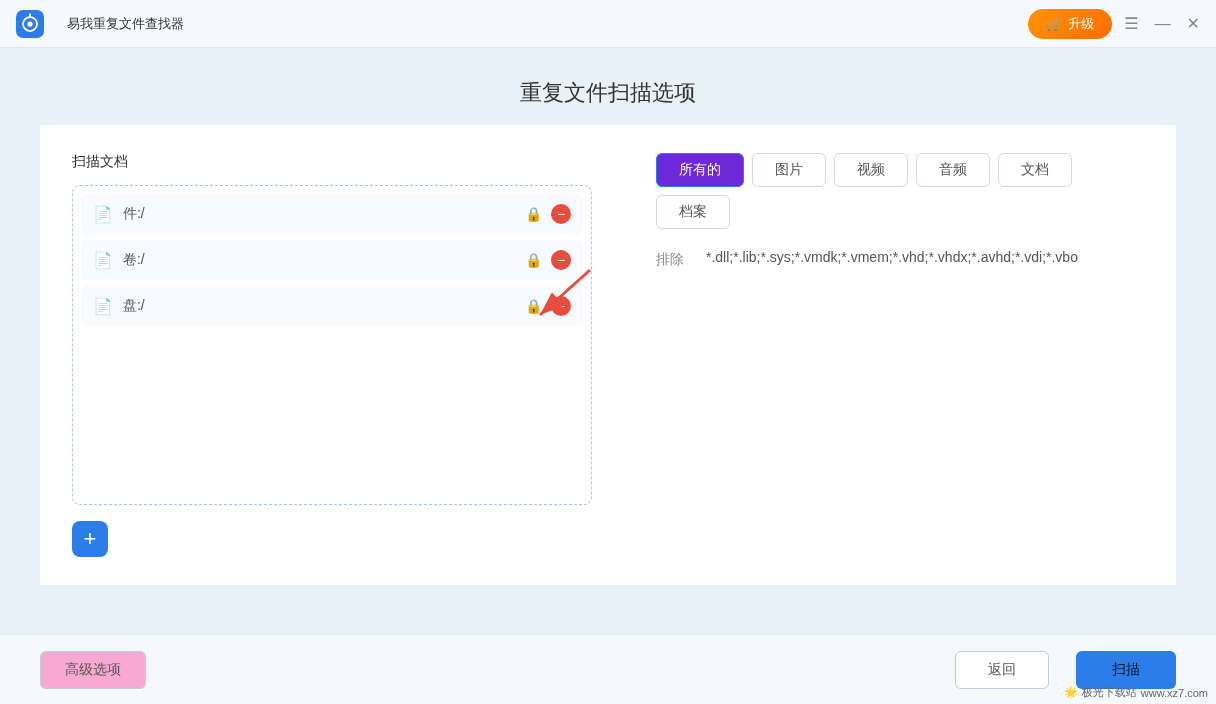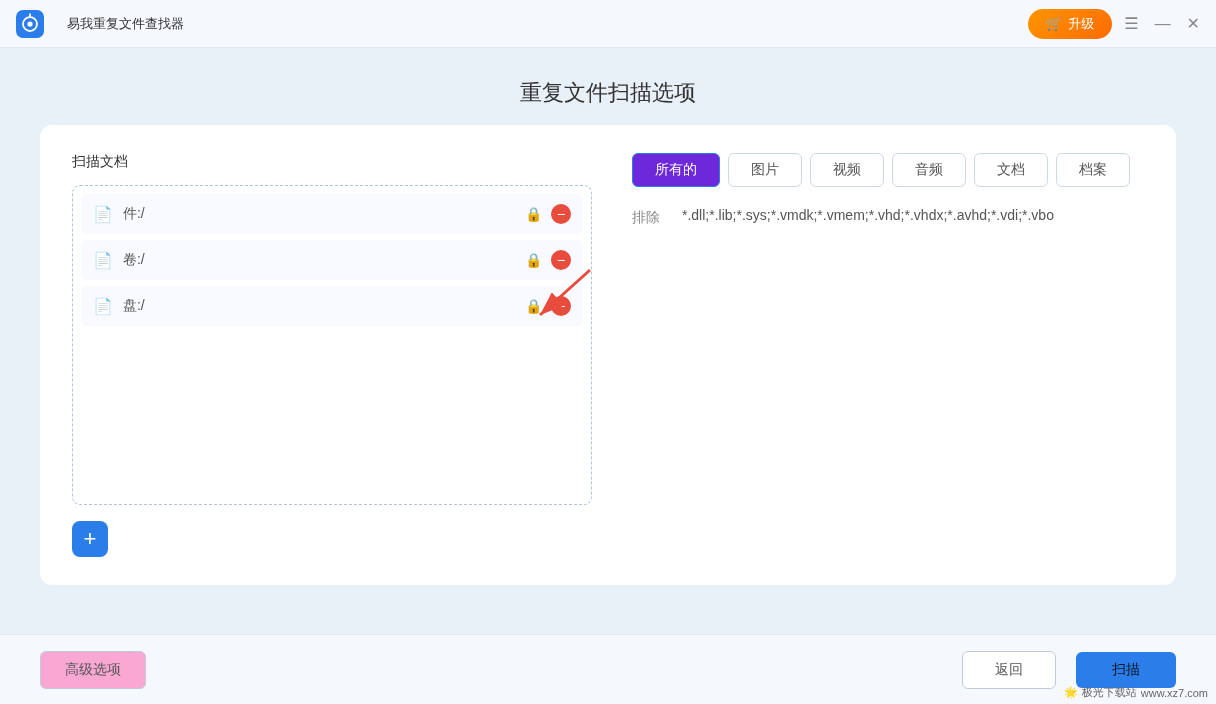--- a/index.html
+++ b/index.html
@@ -74,24 +74,24 @@
       text-align: center;
       font-size: 22px;
       color: #333;
       font-weight: 500;
       margin-bottom: 17px;
     }
 
     
     .card {
       background: white;
-      border-radius: 12px;
+      border-radius: 1px;
       padding: 28px 32px;
       display: flex;
-      gap: 40px;
+      gap: 64px;
       min-height: 420px;
     }
 
     
     .left-panel {
       flex: 0 0 520px;
     }
     .panel-title {
       font-size: 14px;
       color: #333;
@@ -220,22 +220,21 @@
       padding: 9px 24px;
       border: 1px solid #c0ccdd;
       border-radius: 6px;
       background: #f9a8d4;
       font-size: 14px;
       color: #555;
       cursor: pointer;
     }
     .bottom-right {
       display: flex;
-      gap: 20px;
-      align-items: center;
+      gap: 27px;
     }
     .back-btn {
       padding: 9px 32px;
       border: 1px solid #c0ccdd;
       border-radius: 6px;
       background: white;
       font-size: 14px;
       color: #555;
       cursor: pointer;
     }

